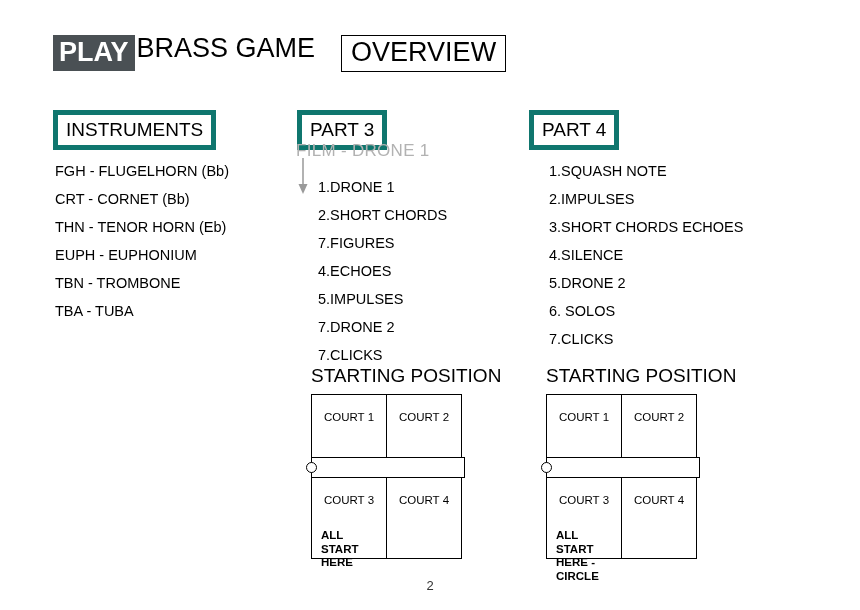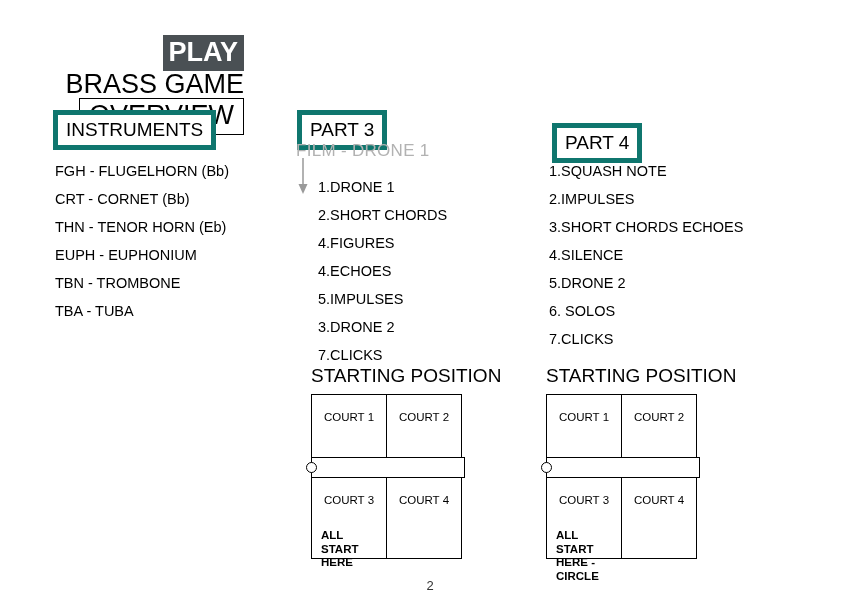--- a/index.html
+++ b/index.html
@@ -15,22 +15,21 @@
     color: #000000;
     overflow: hidden;
   }
 
   
   #title-row {
     position: absolute;
     left: 53px;
     top: 35px;
     display: flex;
-    align-items: flex-end;
-    flex-direction: column;
+    align-items: flex-start;
   }
   #play-badge {
     background: #4a5054;
     color: #ffffff;
     font-size: 27px;
     font-weight: bold;
     letter-spacing: 0px;
     padding: 4px 6px 5px 6px;
     line-height: 1;
   }
@@ -183,24 +182,24 @@
 <div id="film-label">FILM - DRONE 1</div>
 <div id="film-arrow">
   <svg width="14" height="36" viewBox="0 0 14 36">
     <line x1="5" y1="0" x2="5" y2="27" stroke="#b2b2b2" stroke-width="2"></line>
     <polygon points="5,36 0.5,26 9.5,26" fill="#9a9a9a"></polygon>
   </svg>
 </div>
 <div class="item-list" id="part3-list" style="left:318px; top:180px;">
     <div class="list-item">1.DRONE 1</div>
     <div class="list-item">2.SHORT CHORDS</div>
-    <div class="list-item">4.FIGURES</div>
+    <div class="list-item">7.FIGURES</div>
     <div class="list-item">4.ECHOES</div>
     <div class="list-item">5.IMPULSES</div>
-    <div class="list-item">3.DRONE 2</div>
+    <div class="list-item">7.DRONE 2</div>
     <div class="list-item">7.CLICKS</div>
   </div>
 
 <div class="sp-block" style="left:311px; top:365px;">
   <div class="sp-label">STARTING POSITION</div>
   <div class="court-grid">
     <div class="court-row row-top">
       <div class="court-cell">
         <div class="court-name">COURT 1</div>
       </div>
@@ -216,21 +215,21 @@
         <div class="court-name">COURT 3</div>
         <div class="court-note">ALL<br>START<br>HERE</div>
       </div>
       <div class="court-cell">
         <div class="court-name">COURT 4</div>
       </div>
     </div>
   </div>
 </div>
 
-<div class="section-box" style="left:552px; top:110px;margin-top:13px;">PART 4</div>
+<div class="section-box" style="left:529px; top:110px;">PART 4</div>
 <div class="item-list" id="part4-list" style="left:549px; top:164px;">
     <div class="list-item">1.SQUASH NOTE</div>
     <div class="list-item">2.IMPULSES</div>
     <div class="list-item">3.SHORT CHORDS ECHOES</div>
     <div class="list-item">4.SILENCE</div>
     <div class="list-item">5.DRONE 2</div>
     <div class="list-item">6. SOLOS</div>
     <div class="list-item">7.CLICKS</div>
   </div>
 

